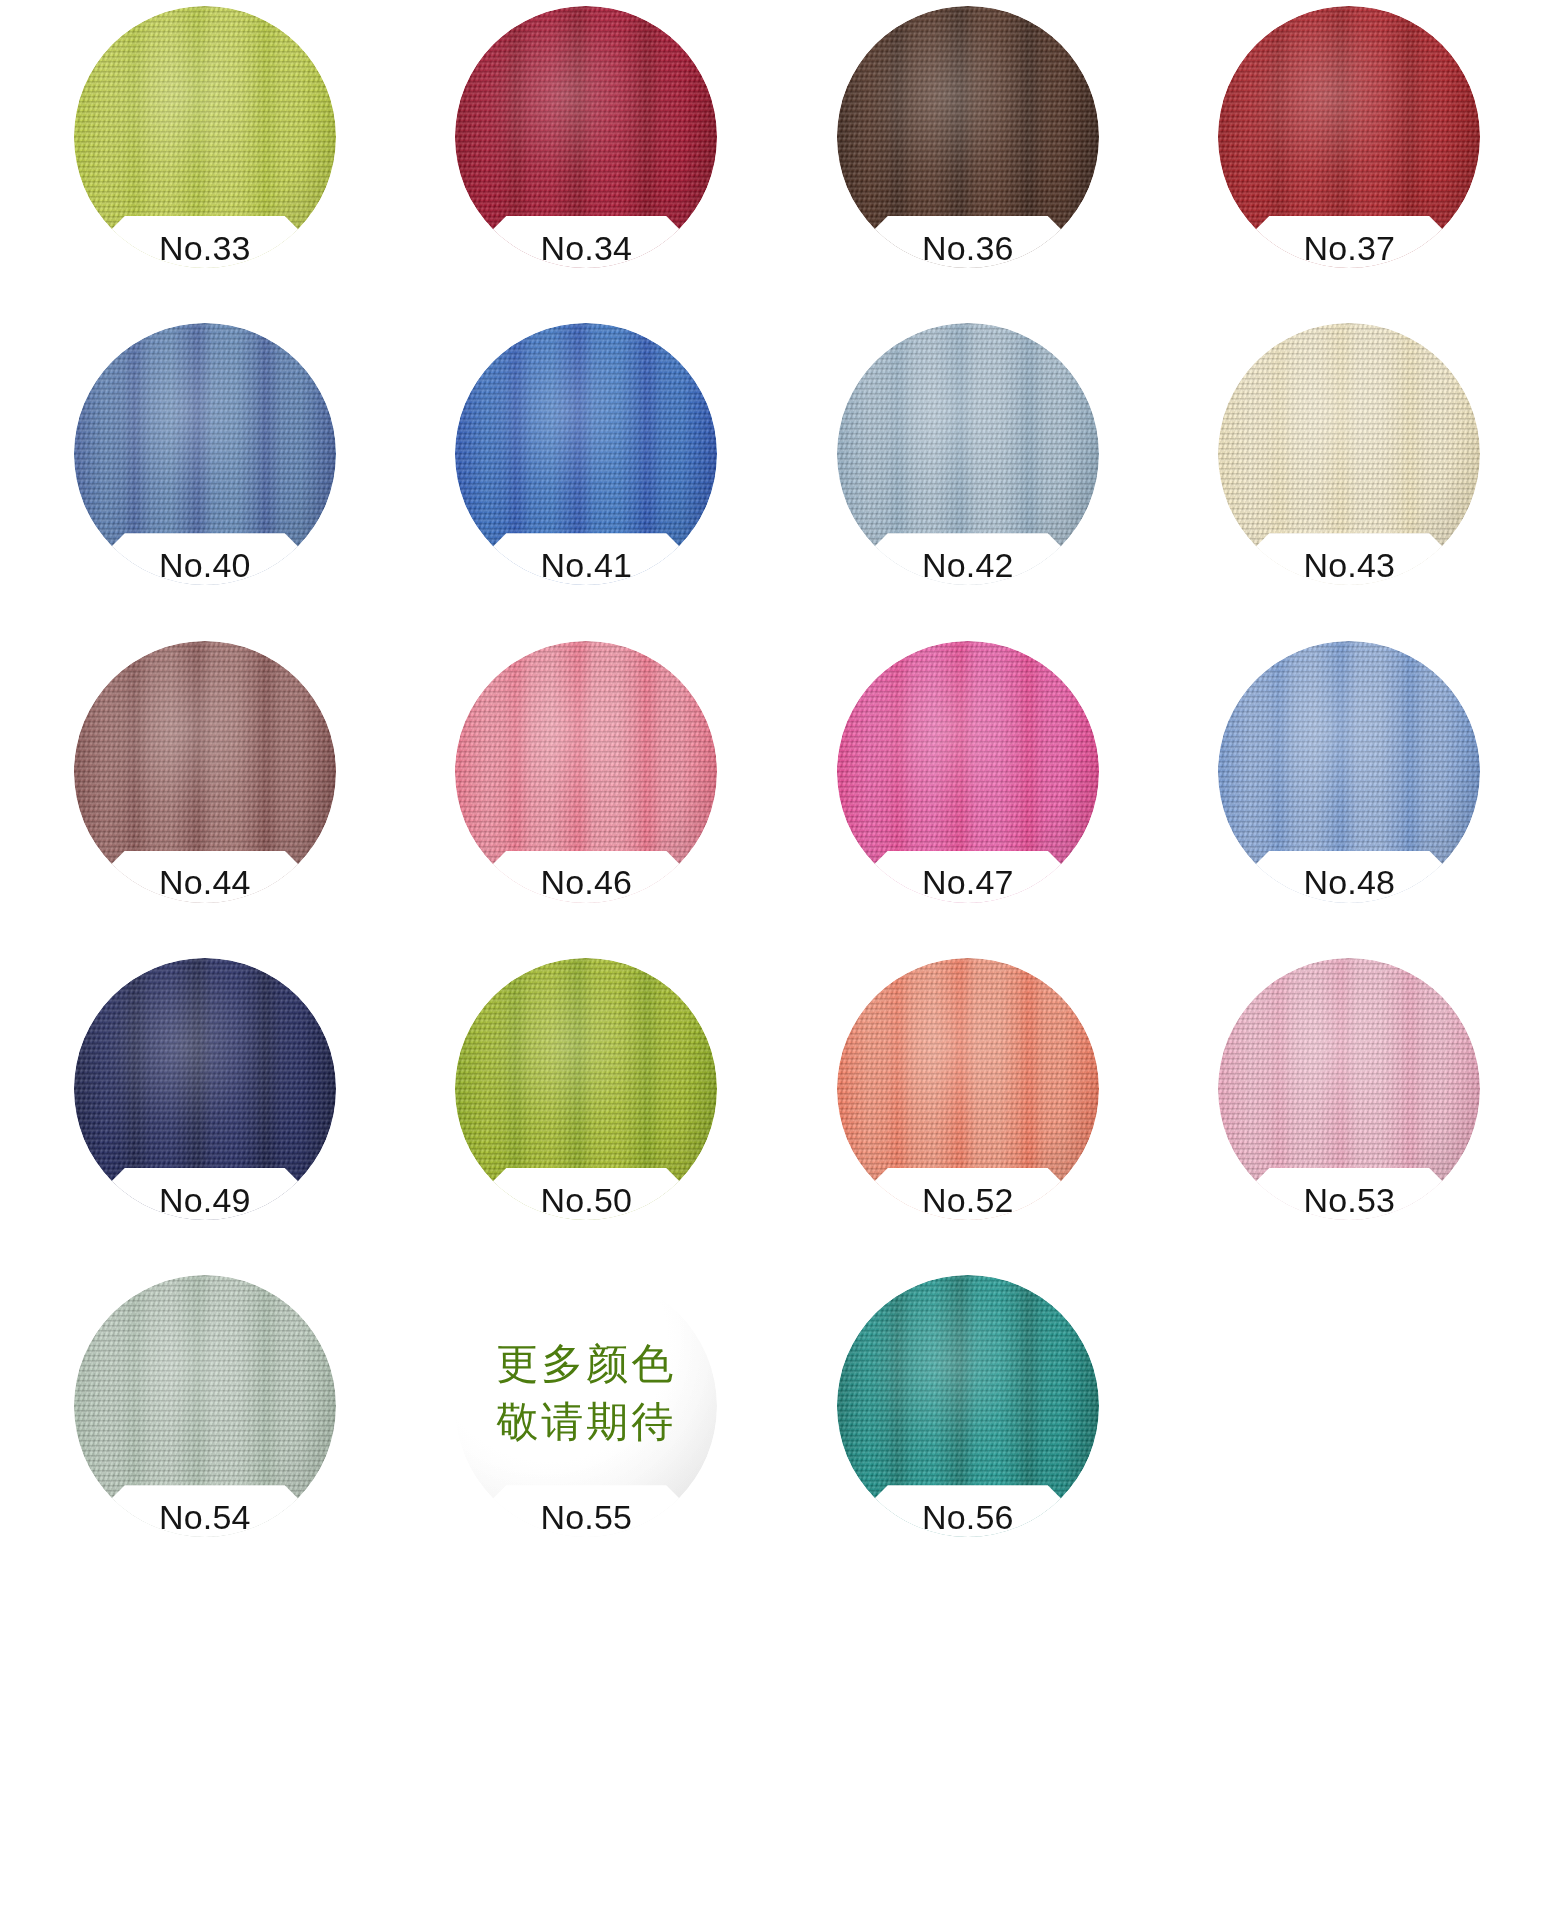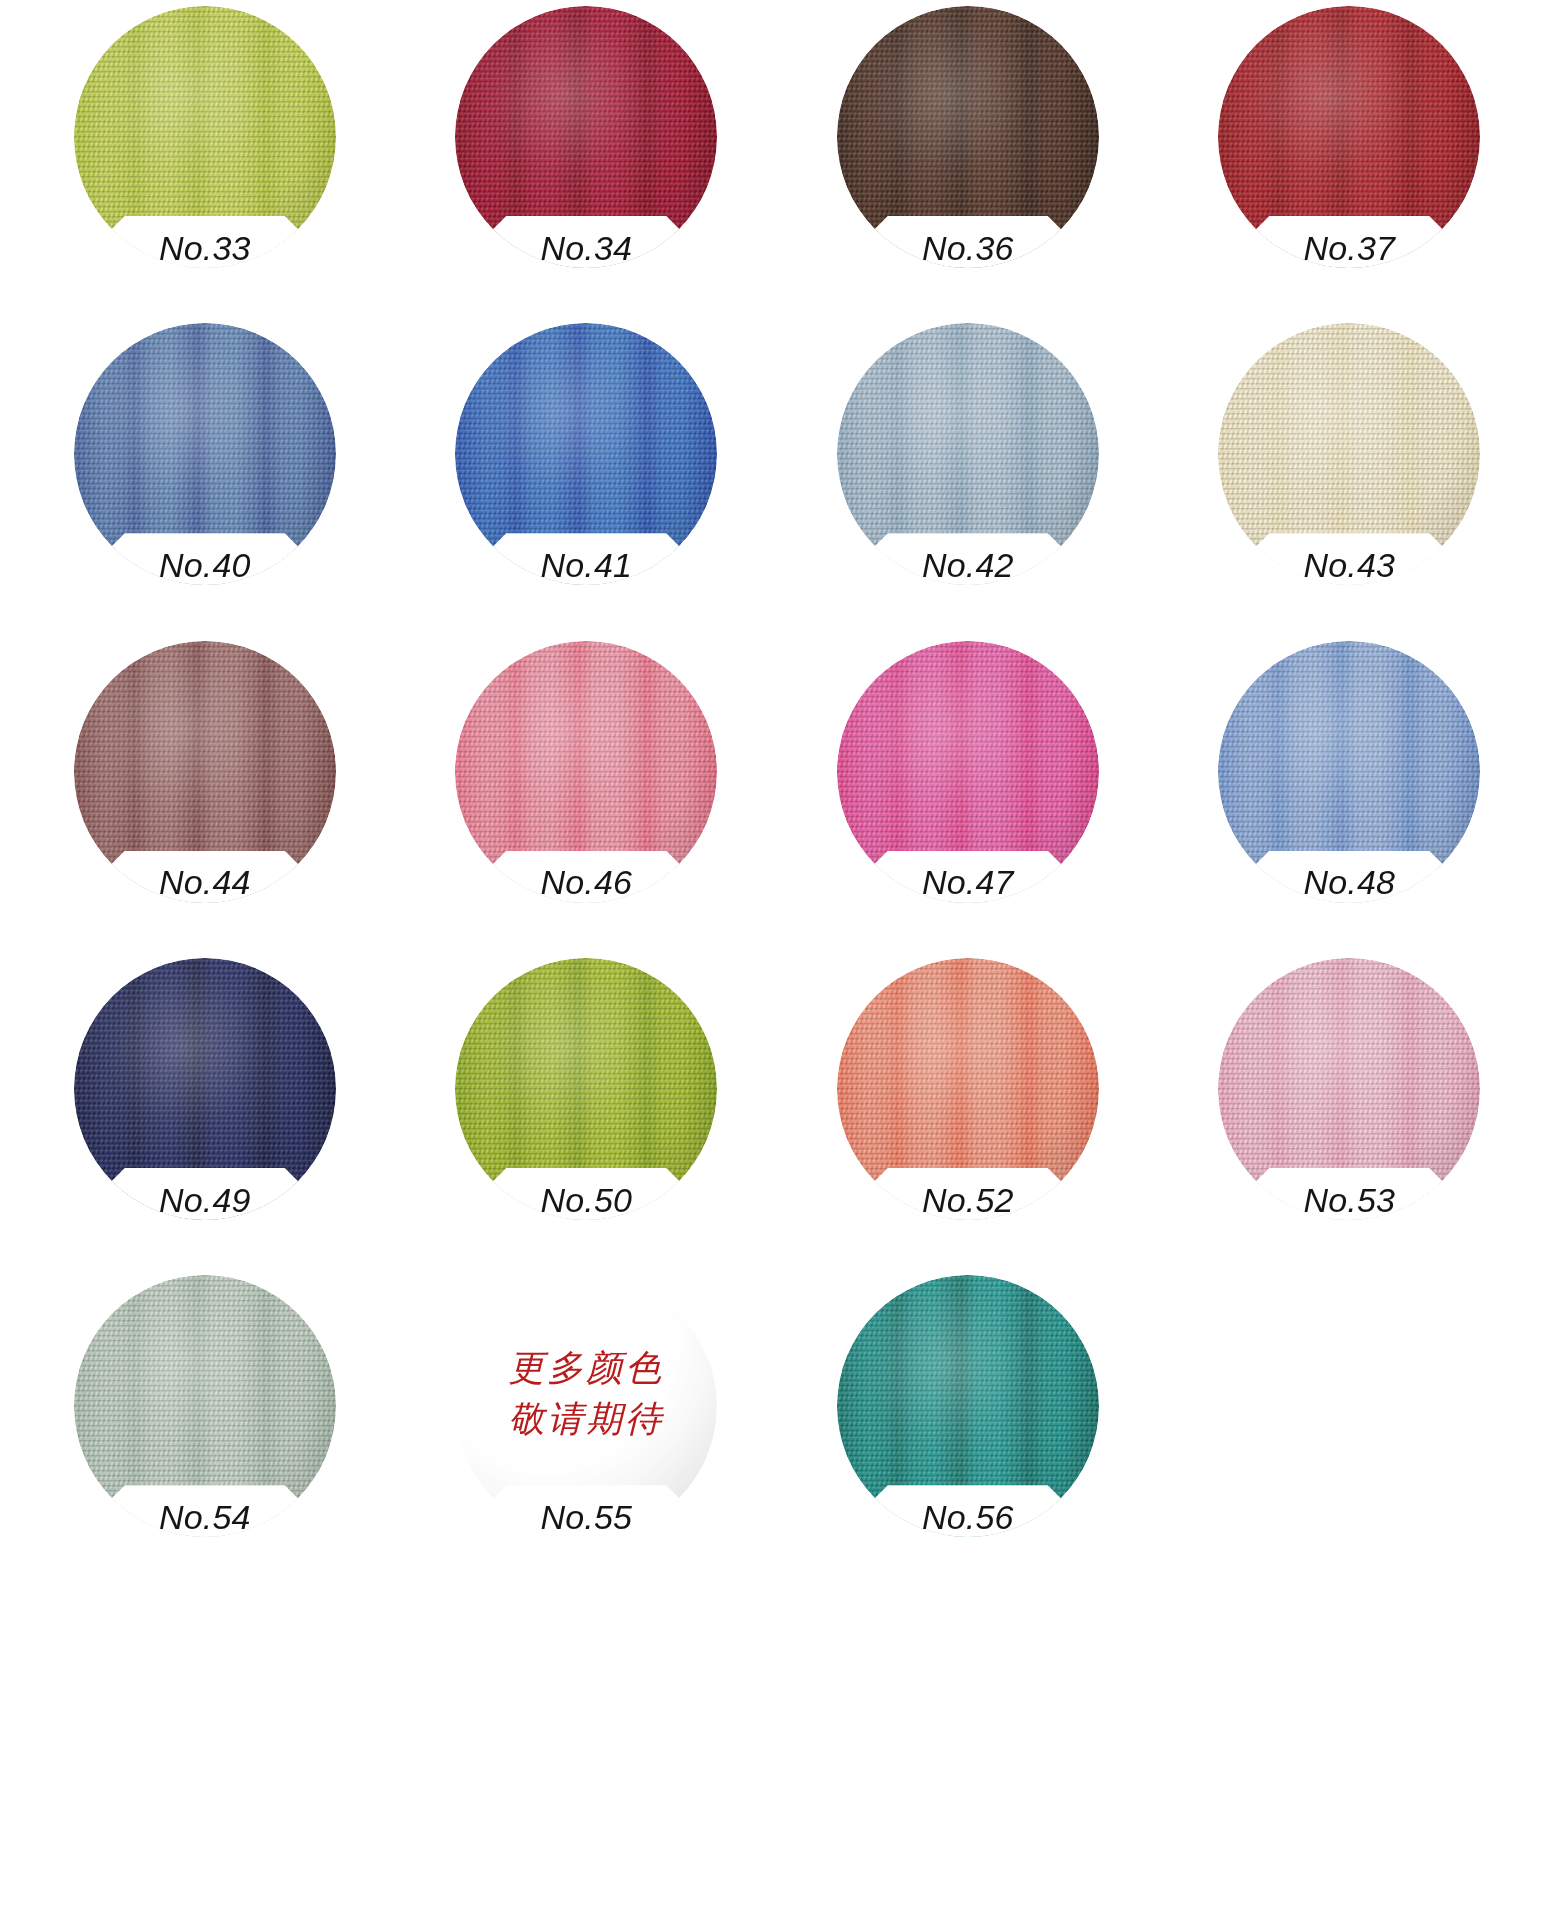--- a/index.html
+++ b/index.html
@@ -36,21 +36,20 @@
   }
 
   
   .swatch {
     position: relative;
     width: 262px;
     height: 262px;
     border-radius: 50%;
     overflow: hidden;
     flex: none;
-    font-style: italic;
   }
 
   
   .fill {
     position: absolute;
     inset: 0;
     border-radius: 50%;
   }
 
   
@@ -188,22 +187,22 @@
     inset: 0;
     display: flex;
     flex-direction: column;
     align-items: center;
     justify-content: center;
     gap: 12px;
     padding-bottom: 26px;
     z-index: 3;
   }
   .soon span {
-    font-size: 36px;
-    color: #b91c1c;
+    font-size: 42px;
+    color: #4d7c0f;
     letter-spacing: 3px;
     font-family: "DejaVu Sans", sans-serif;
     line-height: 1.1;
     text-align: right;
   }
 </style>
 </head>
 <body>
 
 <div id="board">

